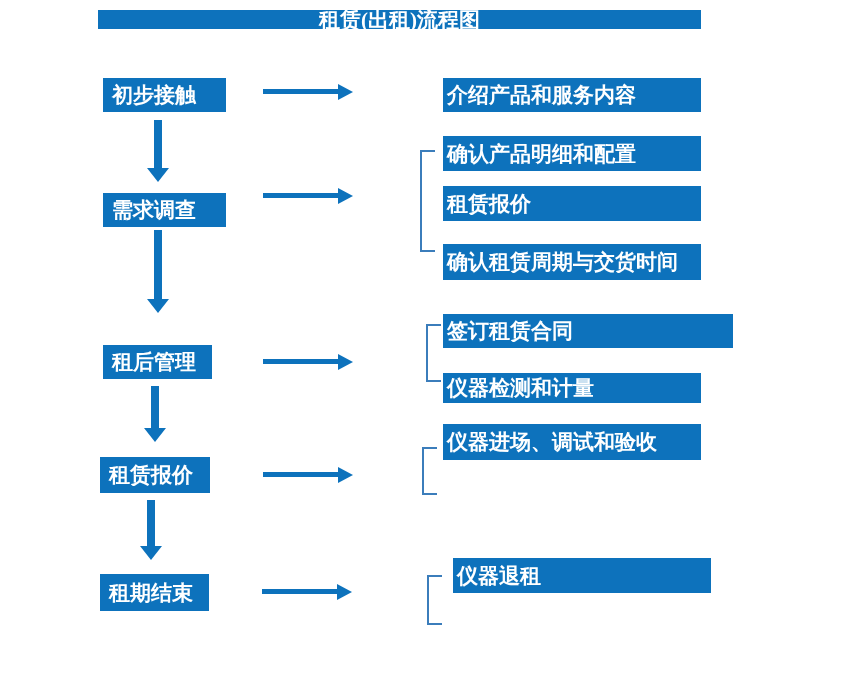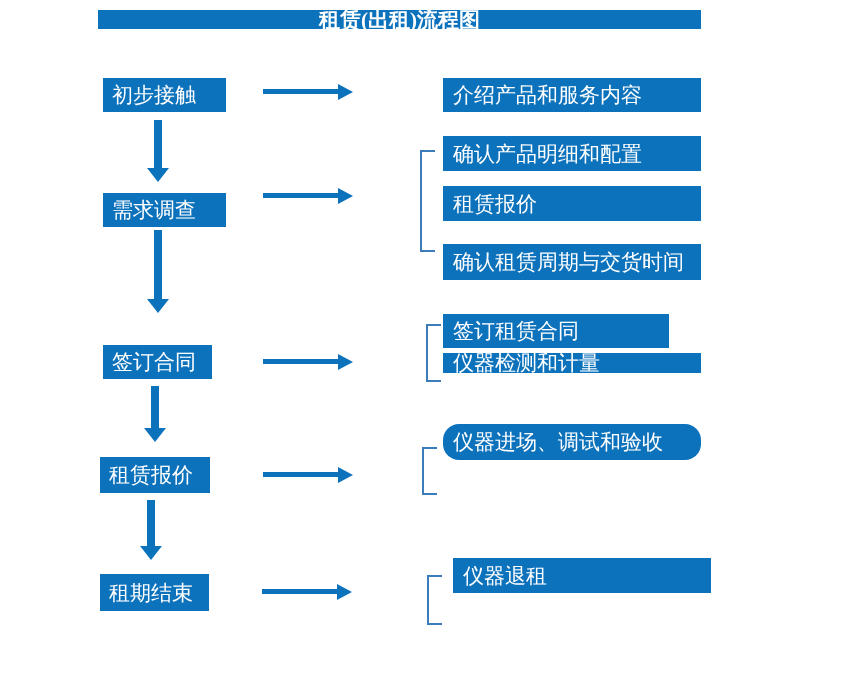--- a/index.html
+++ b/index.html
@@ -25,27 +25,27 @@
     color: var(--box-text);
     font-weight: bold;
     font-size: 21px;
     display: flex; align-items: center; justify-content: center;
     white-space: nowrap;
   }
   .box {
     position: absolute;
     background: var(--primary);
     color: var(--box-text);
-    font-weight: normal;
+    font-weight: bold;
     font-size: 21px;
     display: flex; align-items: center;
     padding-left: 9px;
     white-space: nowrap;
   }
-  .out { padding-left: 10px; }
+  .out { padding-left: 4px; }
 
   .h-arrow { position: absolute; width: 90px; height: 16px; }
   .h-arrow .h-shaft {
     position: absolute; left: 0; right: 13px; top: 5px; height: 5px;
     background: var(--primary);
   }
   .h-arrow .h-head {
     position: absolute; right: 0; top: 0; width: 0; height: 0;
     border-left: 15px solid var(--primary);
     border-top: 8px solid transparent;
@@ -73,21 +73,21 @@
 </style>
 </head>
 <body>
 
 <div class="canvas">
 
   <div class="title-bar">租赁(出租)流程图</div>
 
   <div class="box" style="left:103px;top:78px;width:123px;height:34px;">初步接触</div>
   <div class="box" style="left:103px;top:187px;width:123px;height:34px;margin-top:6px;">需求调查</div>
-  <div class="box" style="left:103px;top:345px;width:109px;height:34px;">签订合同</div>
+  <div class="box" style="left:103px;top:345px;width:109px;height:34px;">租后管理</div>
   <div class="box" style="left:100px;top:457px;width:110px;height:36px;">租赁报价</div>
   <div class="box" style="left:100px;top:574px;width:109px;height:37px;">租期结束</div>
 
   <div class="v-arrow" style="left:147px;top:120px;height:62px;">
     <div class="v-shaft"></div>
     <div class="v-head"></div>
   </div>
   <div class="v-arrow" style="left:147px;top:230px;height:83px;">
     <div class="v-shaft"></div>
     <div class="v-head"></div>
@@ -126,20 +126,20 @@
   <div class="bracket" style="left:426px;top:324px;height:58px;"></div>
   <div class="bracket" style="left:422px;top:447px;height:48px;"></div>
   <div class="bracket" style="left:427px;top:575px;height:50px;"></div>
 
   <div class="box out" style="left:443px;top:78px;width:258px;height:34px;">介绍产品和服务内容</div>
 
   <div class="box out" style="left:443px;top:186px;width:258px;height:35px;">租赁报价</div>
   <div class="box out" style="left:443px;top:136px;width:258px;height:35px;">确认产品明细和配置</div>
   <div class="box out" style="left:443px;top:244px;width:258px;height:36px;">确认租赁周期与交货时间</div>
 
-  <div class="box out" style="left:443px;top:314px;width:226px;height:34px;">签订租赁合同</div>
-  <div class="box out" style="left:443px;top:353px;width:258px;height:20px;">仪器检测和计量</div>
+  <div class="box out" style="left:443px;top:314px;width:290px;height:34px;">签订租赁合同</div>
+  <div class="box out" style="left:443px;top:373px;width:258px;height:30px;">仪器检测和计量</div>
 
-  <div class="box out" style="left:443px;top:424px;width:258px;height:36px;border-radius:16px;">仪器进场、调试和验收</div>
+  <div class="box out" style="left:443px;top:424px;width:258px;height:36px;">仪器进场、调试和验收</div>
 
   <div class="box out" style="left:453px;top:558px;width:258px;height:35px;text-align:right;">仪器退租</div>
 
 </div>
 
 </body></html>

